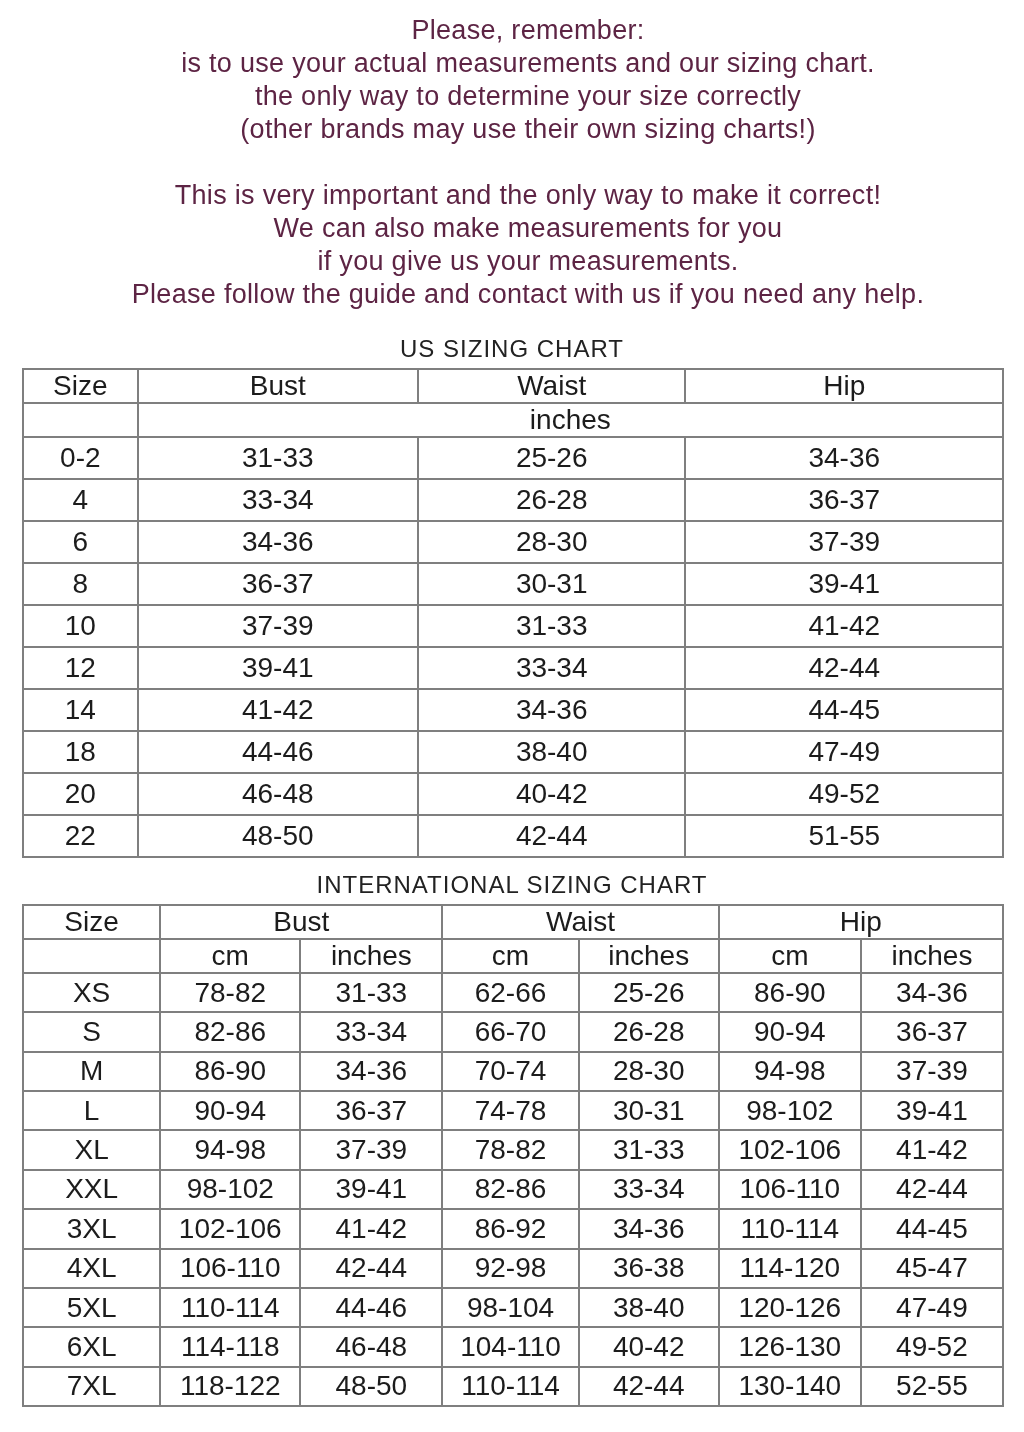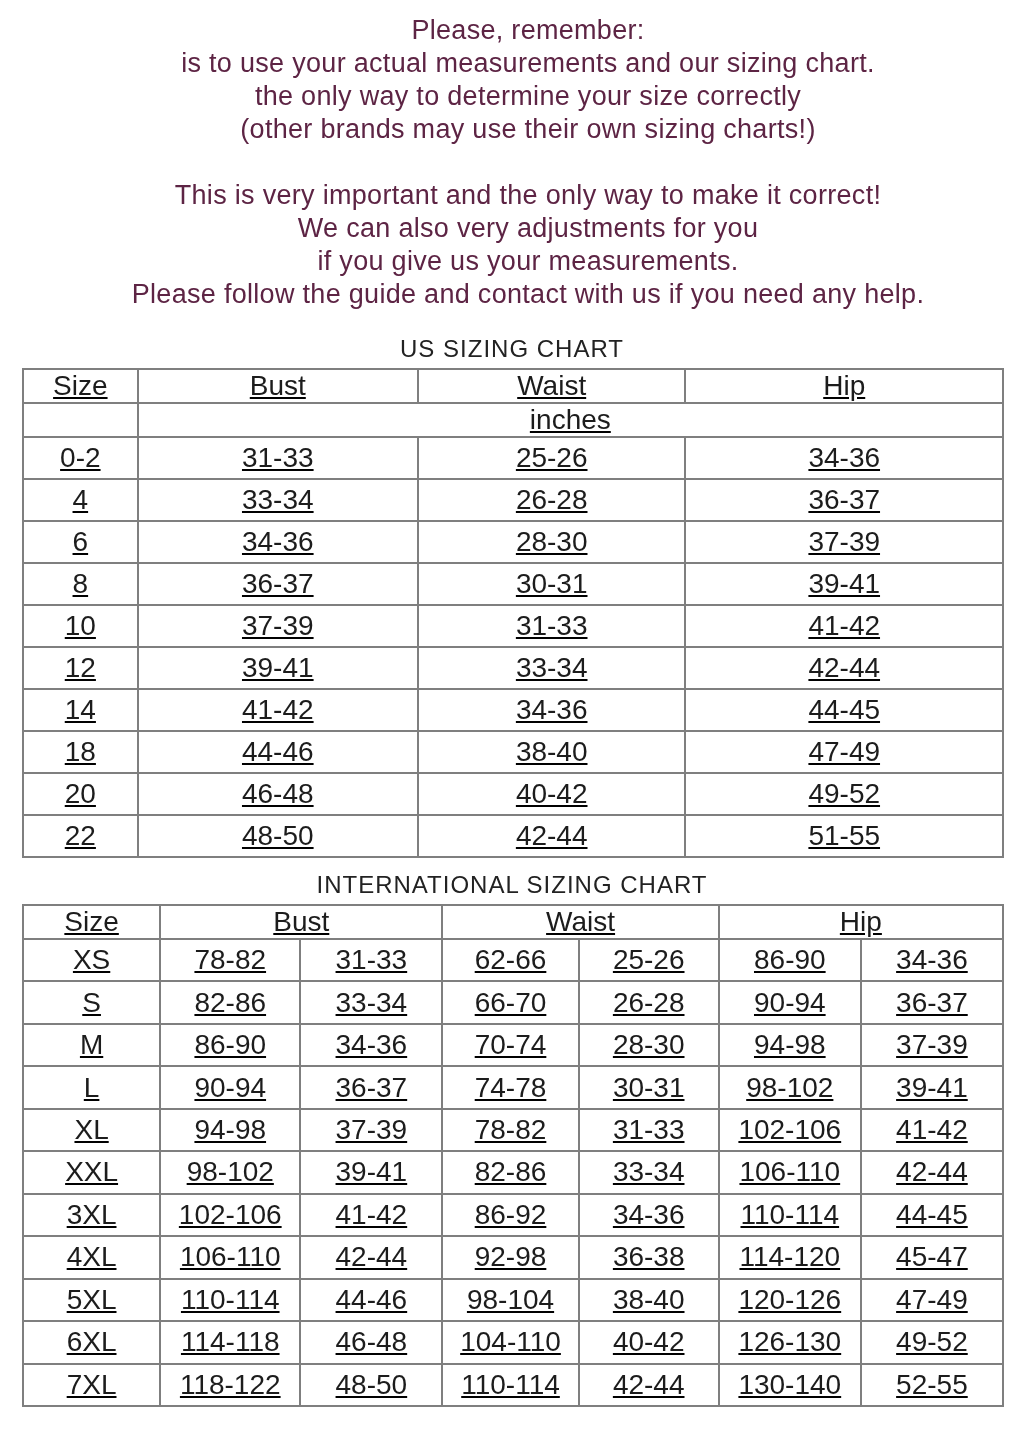--- a/index.html
+++ b/index.html
@@ -36,21 +36,20 @@
     letter-spacing: 1px;
   }
   .title-us   { margin-top: 24px; }
   .title-intl { margin-top: 13px; }
   table.sizing {
     border-collapse: collapse;
     table-layout: fixed;
     margin-left: 22px;
     margin-top: 5px;
     width: 982px;
-    text-decoration: underline;
   }
   #us-table   { height: 490px; }
   #intl-table { height: 503px; }
   table.sizing th,
   table.sizing td {
     border: 2px solid #7f7f7f;
     text-align: center;
     vertical-align: middle;
     font-weight: 300;
     font-size: 28px;
@@ -65,21 +64,21 @@
 
 <div class="page">
 
   <section class="intro">
     <p>Please, remember:</p>
     <p>is to use your actual measurements and our sizing chart.</p>
     <p>the only way to determine your size correctly</p>
     <p>(other brands may use their own sizing charts!)</p>
     <div class="para-gap"></div>
     <p>This is very important and the only way to make it correct!</p>
-    <p>We can also very adjustments for you</p>
+    <p>We can also make measurements for you</p>
     <p>if you give us your measurements.</p>
     <p>Please follow the guide and contact with us if you need any help.</p>
   </section>
 
   <h2 class="chart-title title-us">US SIZING CHART</h2>
 
   <table class="sizing" id="us-table">
     <colgroup>
       <col style="width:11.7%">
       <col style="width:28.6%">
@@ -174,20 +173,29 @@
       <col style="width:14.5%">
       <col style="width:14.5%">
     </colgroup>
     <thead>
       <tr>
         <th>Size</th>
         <th colspan="2">Bust</th>
         <th colspan="2">Waist</th>
         <th colspan="2">Hip</th>
       </tr>
+      <tr>
+        <td></td>
+        <td>cm</td>
+        <td>inches</td>
+        <td>cm</td>
+        <td>inches</td>
+        <td>cm</td>
+        <td>inches</td>
+      </tr>
     </thead>
     <tbody id="intl-body">
         <tr>
           <td>XS</td>
           <td>78-82</td>
           <td>31-33</td>
           <td>62-66</td>
           <td>25-26</td>
           <td>86-90</td>
           <td>34-36</td>

